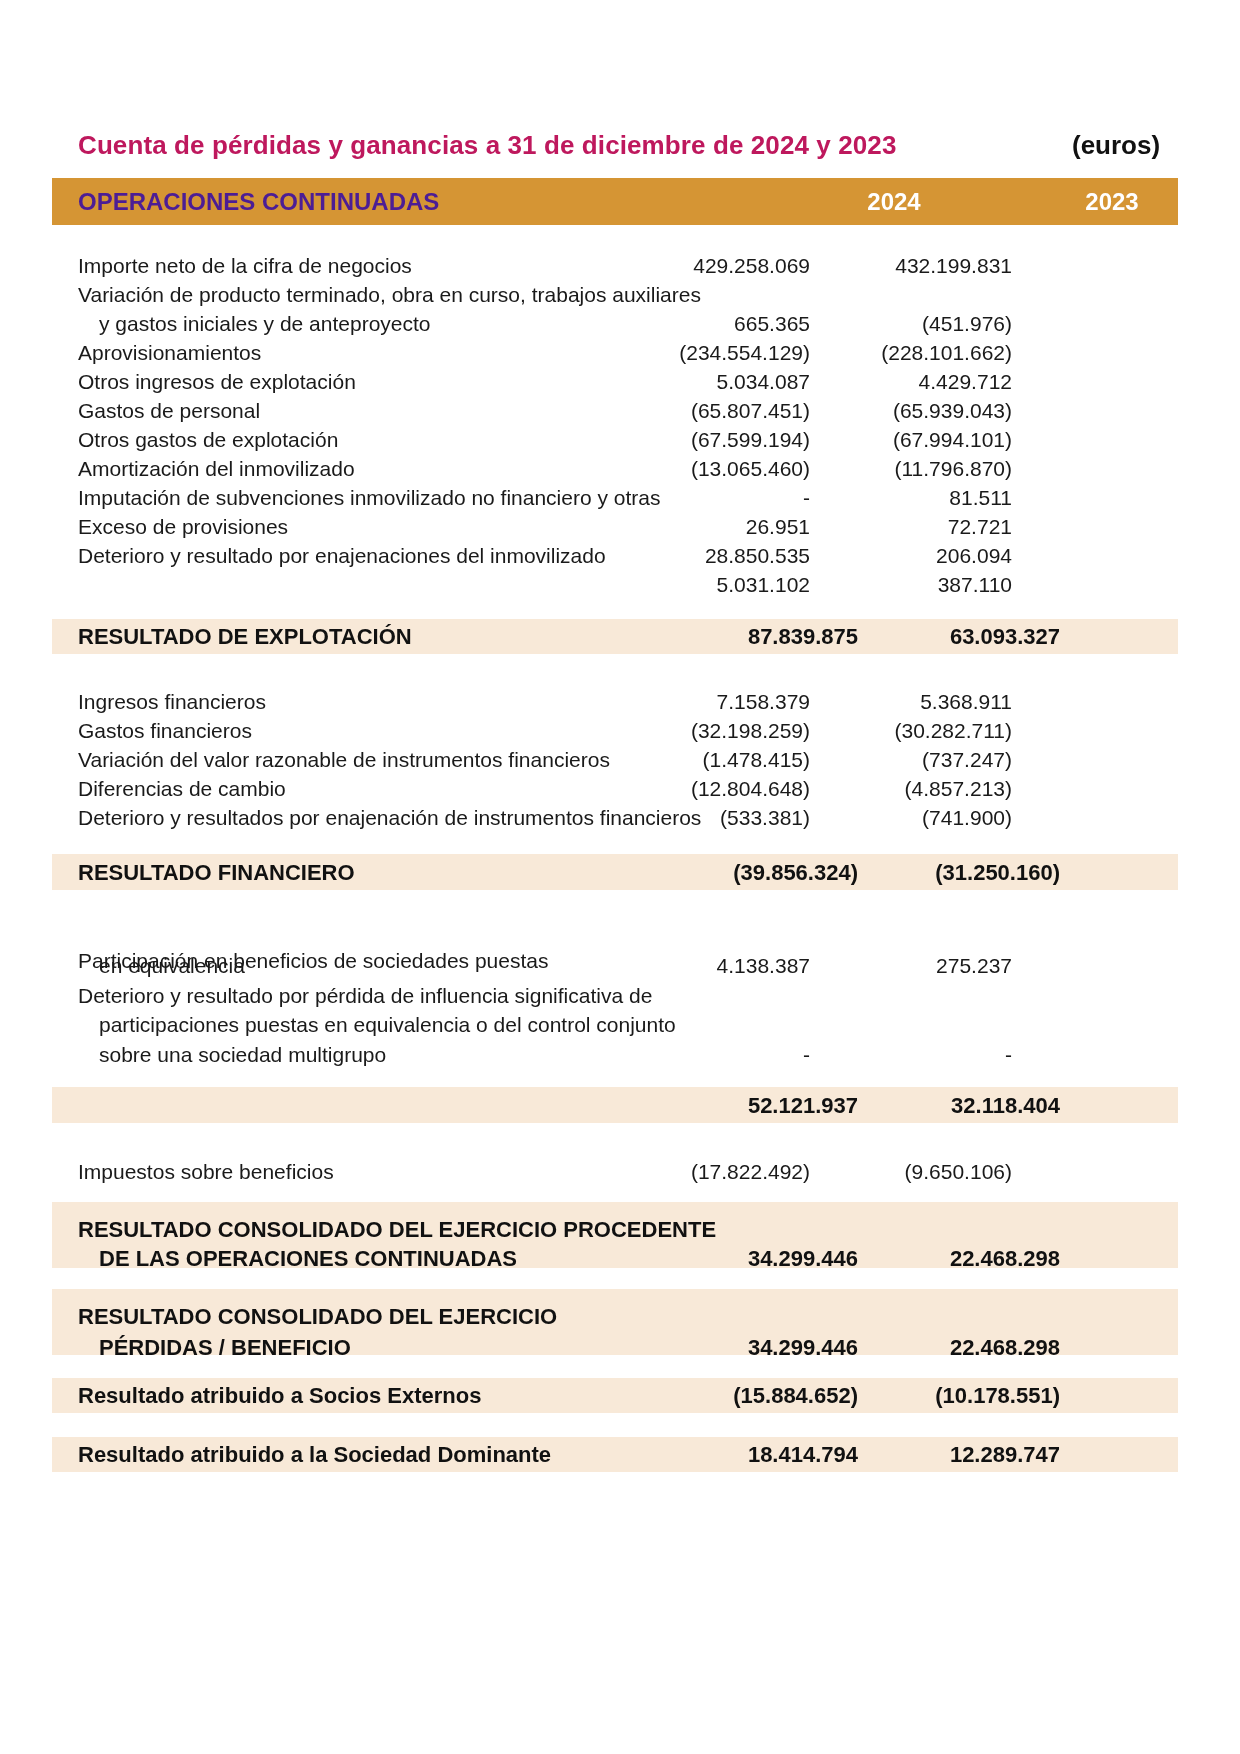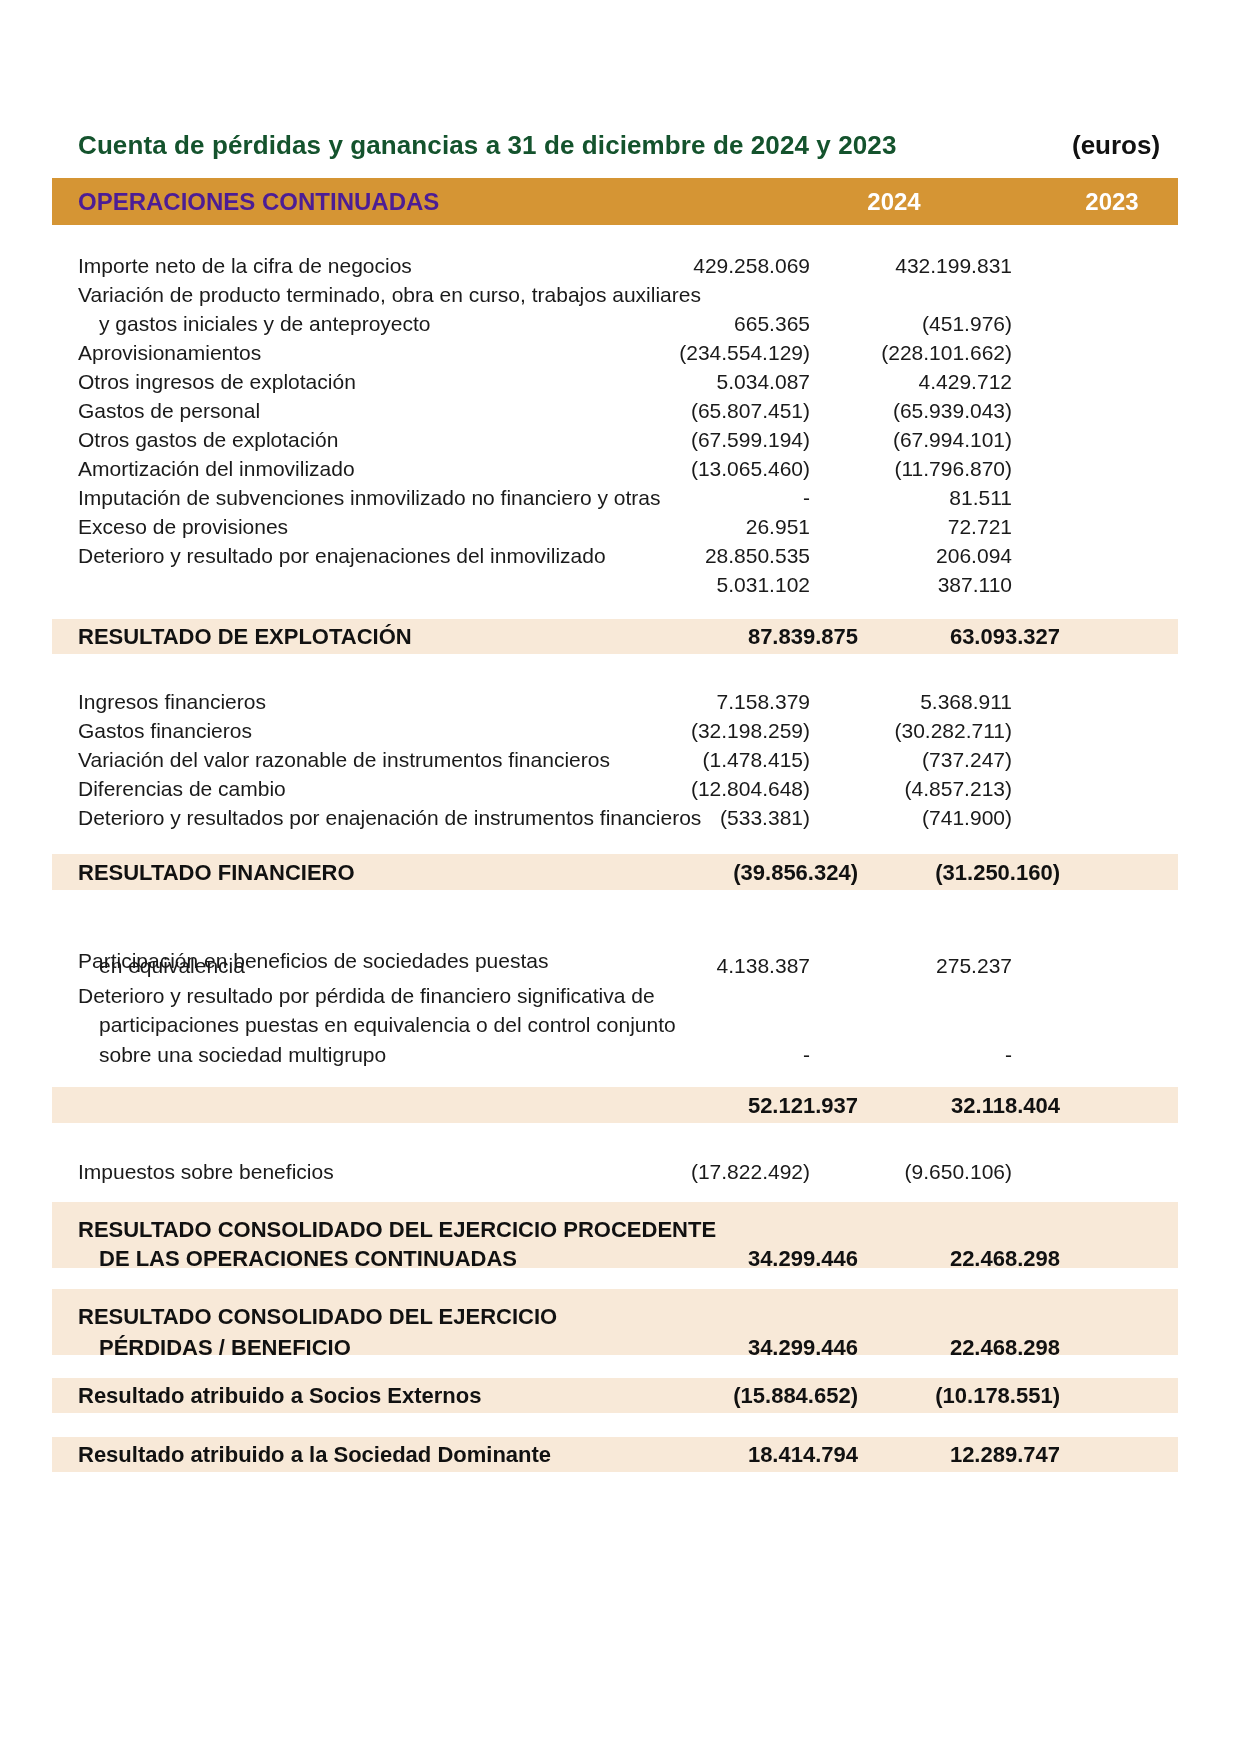--- a/index.html
+++ b/index.html
@@ -1,18 +1,18 @@
 <!DOCTYPE html>
 <html><head>
 <meta charset="utf-8">
 <style>
   html, body { margin: 0; padding: 0; background: #ffffff; }
   body { width: 1240px; height: 1754px; position: relative; overflow: hidden;
          font-family: "Liberation Sans", "DejaVu Sans", sans-serif; color: #1a1a1a; }
-  .title { position: absolute; left: 78px; top: 130px; font-size: 26px; font-weight: bold; color: #14532d; letter-spacing: 0.1px; white-space: nowrap; text-align: center; }
+  .title { position: absolute; left: 78px; top: 130px; font-size: 26px; font-weight: bold; color: #be185d; letter-spacing: 0.1px; white-space: nowrap; text-align: center; }
   .units { position: absolute; left: 1072px; top: 130px; font-size: 26px; font-weight: bold; color: #111; white-space: nowrap; }
   .header-bar { position: absolute; left: 52px; top: 178px; width: 1126px; height: 47px; background: #D59534; }
   .header-bar .h-label { position: absolute; left: 26px; top: 10px; font-size: 24px; font-weight: bold; color: #4c1d95; white-space: nowrap; }
   .header-bar .h-year { position: absolute; top: 10px; width: 90px; text-align: center; font-size: 24px; font-weight: bold; color: #ffffff; }
   .band { position: absolute; left: 52px; width: 1126px; background: #F8E9D8; }
   .row { position: absolute; left: 0; width: 1092px; height: 29px; font-size: 21px; line-height: 29px; }
   .row .lbl { position: absolute; left: 78px; white-space: nowrap; }
   .row .lbl.indent { left: 99px; }
   .row .v24 { position: absolute; right: 282px; text-align: right; white-space: nowrap; }
   .row .v23 { position: absolute; right: 80px; text-align: right; white-space: nowrap; }
@@ -130,21 +130,21 @@
 
 <div class="row" style="top:946px">
   <span class="lbl">Participación en beneficios de sociedades puestas</span>
 </div>
 <div class="row" style="top:951px">
   <span class="lbl indent">en equivalencia</span>
   <span class="v24">4.138.387</span>
   <span class="v23">275.237</span>
 </div>
 <div class="row" style="top:981px">
-  <span class="lbl">Deterioro y resultado por pérdida de financiero significativa de</span>
+  <span class="lbl">Deterioro y resultado por pérdida de influencia significativa de</span>
 </div>
 <div class="row" style="top:1010px">
   <span class="lbl indent">participaciones puestas en equivalencia o del control conjunto</span>
 </div>
 <div class="row" style="top:1040px">
   <span class="lbl indent">sobre una sociedad multigrupo</span>
   <span class="v24">-</span>
   <span class="v23">-</span>
 </div>
 

